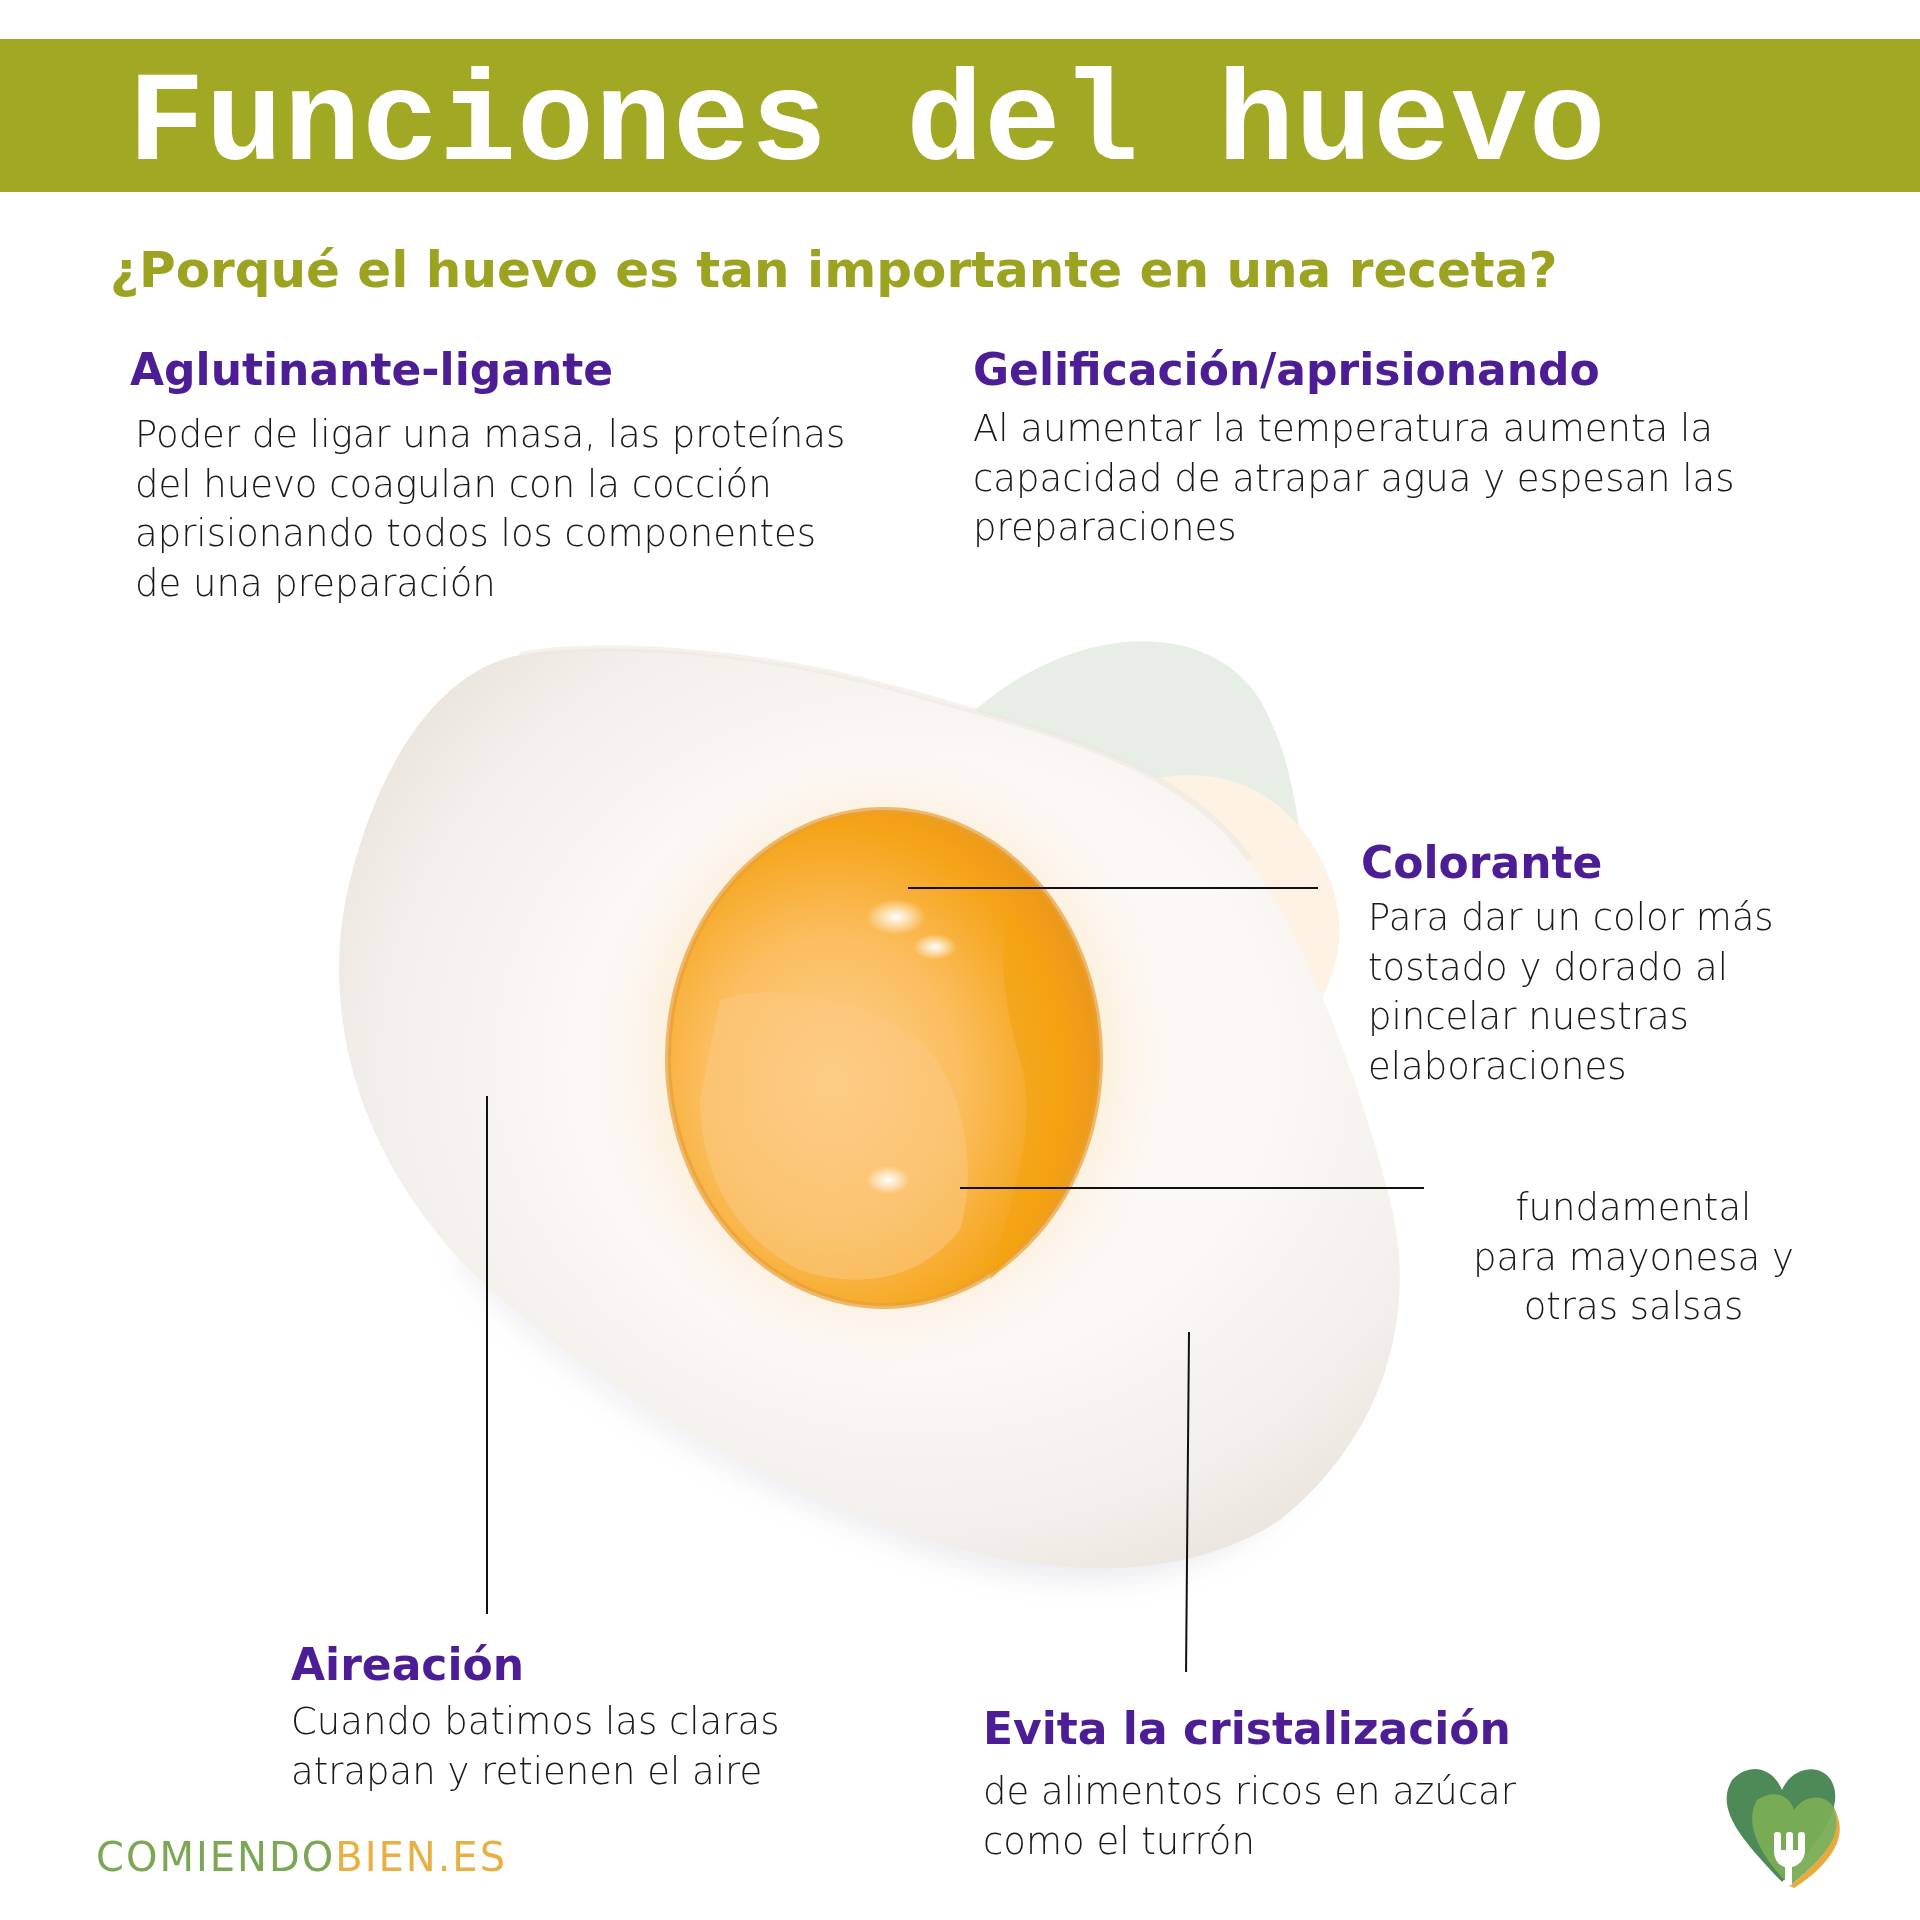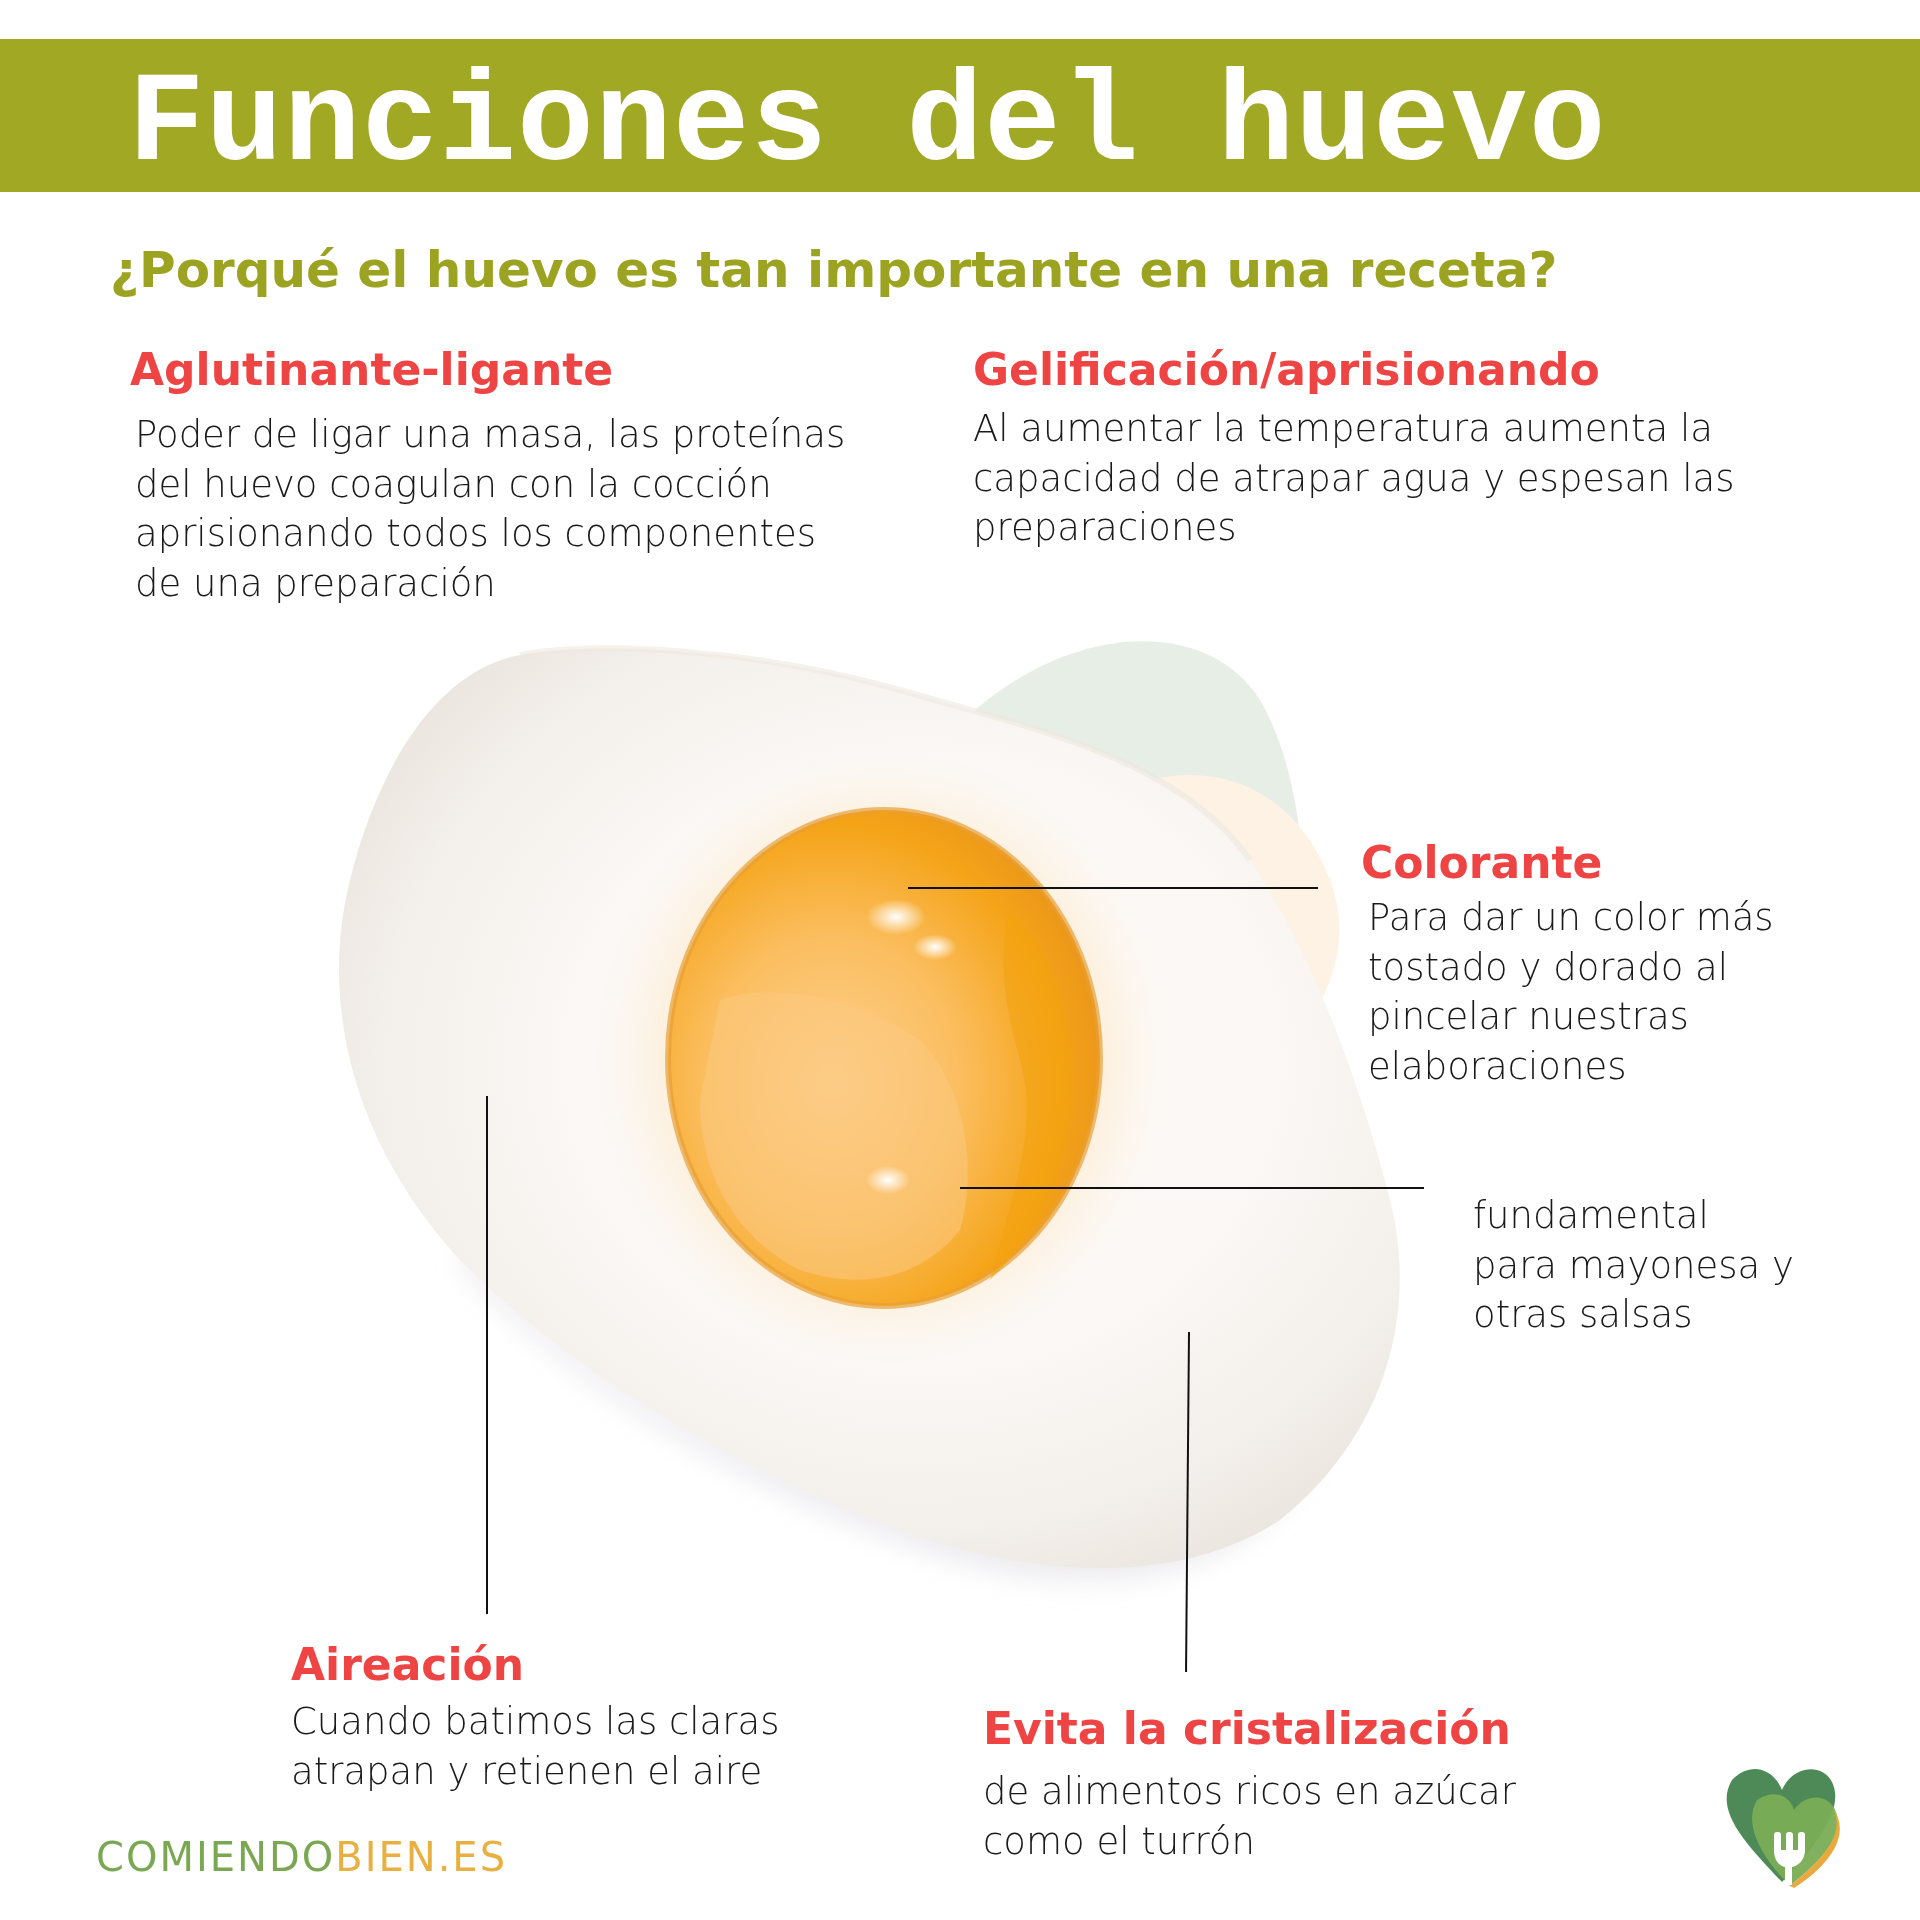--- a/index.html
+++ b/index.html
@@ -1,21 +1,21 @@
 <!DOCTYPE html>
 <html><head>
 <meta charset="utf-8">
 <style>
   html,body{margin:0;padding:0;background:#ffffff;}
   body{width:1920px;height:1920px;position:relative;overflow:hidden;font-family:"Liberation Sans","DejaVu Sans",sans-serif;color:#111111;}
   .abs{position:absolute;}
   .title-bar{left:0;top:39px;width:1920px;height:153px;background:#a0a824;}
   .title{left:128px;top:50px;font-size:128px;font-weight:700;color:#ffffff;letter-spacing:1px;line-height:150px;white-space:nowrap;font-family:Liberation Mono, monospace;}
   .subtitle{left:110px;top:240px;font-size:50px;font-weight:700;color:#9ba321;white-space:nowrap;line-height:60px;font-family:"DejaVu Sans","Liberation Sans",sans-serif;}
-  .heading{font-size:44px;font-weight:700;color:#ef4444;white-space:nowrap;line-height:52px;font-family:"DejaVu Sans","Liberation Sans",sans-serif;}
+  .heading{font-size:44px;font-weight:700;color:#4c1d95;white-space:nowrap;line-height:52px;font-family:"DejaVu Sans","Liberation Sans",sans-serif;}
   .body-line{font-size:37px;font-weight:400;color:#1a1a1a;white-space:nowrap;line-height:49.5px;font-family:"DejaVu Sans","Liberation Sans",sans-serif;font-weight:300;}
   .block{position:absolute;}
   .leader{position:absolute;background:#111;}
   .footer-brand{left:86px;top:1834px;font-size:40px;letter-spacing:2px;font-family:"DejaVu Sans","Liberation Sans",sans-serif;white-space:nowrap;margin-left:10px;}
   .egg-wrap{position:absolute;left:0;top:0;width:1920px;height:1920px;pointer-events:none;}
 </style>
 </head>
 <body>
 
 <div class="abs title-bar"></div>
@@ -100,21 +100,21 @@
   <div class="heading">Colorante</div>
   <div style="margin-left:7px;margin-top:4px;">
     <div class="body-line">Para dar un color más</div>
     <div class="body-line">tostado y dorado al</div>
     <div class="body-line">pincelar nuestras</div>
     <div class="body-line">elaboraciones</div>
   </div>
 </div>
 
 <div class="block" style="left:1473px;top:1175px;">
-  <div style="margin-top:16px;">
+  <div style="margin-top:8px;text-align:center;">
     <div class="body-line">fundamental</div>
     <div class="body-line">para mayonesa y</div>
     <div class="body-line">otras salsas</div>
   </div>
 </div>
 
 <div class="block" style="left:291px;top:1639px;">
   <div class="heading">Aireación</div>
   <div style="margin-top:6px;">
     <div class="body-line">Cuando batimos las claras</div>

